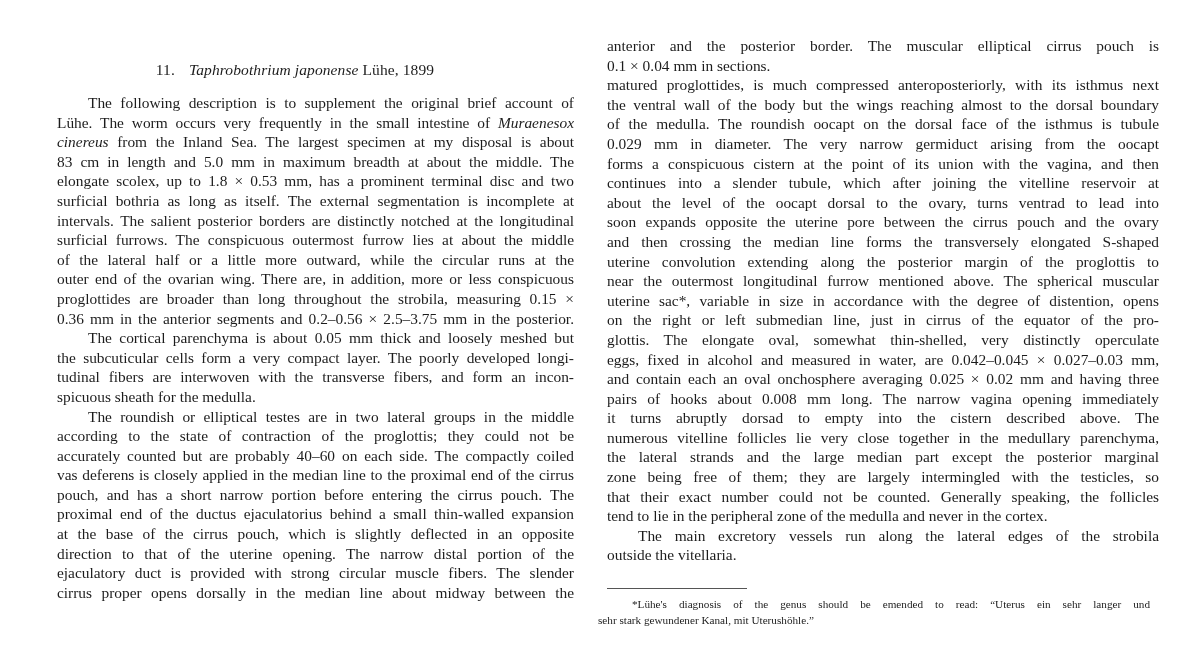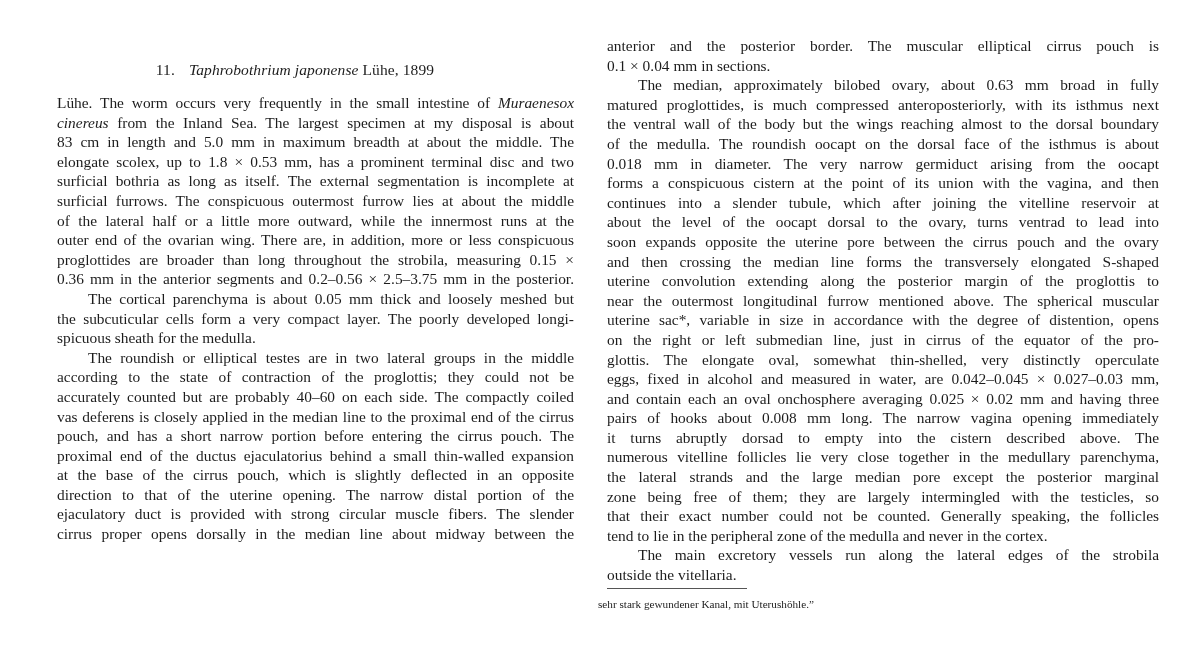--- a/index.html
+++ b/index.html
@@ -42,74 +42,77 @@
     i { font-style: italic; }
   </style>
 </head>
 <body>
 
 <div class="page page-left">
   <div class="title">
     <span class="num">11.</span><i>Taphrobothrium japonense</i> <span>Lühe, 1899</span>
   </div>
   <div class="lines left-lines">
+    <div class="line indent">The following description is to supplement the original brief account of</div>
     <div class="line"><span>Lühe. The worm occurs very frequently in the small intestine of <i>Muraenesox</i></span></div>
     <div class="line"><i>cinereus</i> from the Inland Sea. The largest specimen at my disposal is about</div>
     <div class="line">83 cm in length and 5.0 mm in maximum breadth at about the middle. The</div>
     <div class="line">elongate scolex, up to 1.8 × 0.53 mm, has a prominent terminal disc and two</div>
     <div class="line">surficial bothria as long as itself. The external segmentation is incomplete at</div>
+    <div class="line">intervals. The salient posterior borders are distinctly notched at the longitudinal</div>
     <div class="line">surficial furrows. The conspicuous outermost furrow lies at about the middle</div>
-    <div class="line">of the lateral half or a little more outward, while the innermost runs at the</div>
+    <div class="line">of the lateral half or a little more outward, while the circular runs at the</div>
     <div class="line">outer end of the ovarian wing. There are, in addition, more or less conspicuous</div>
     <div class="line">proglottides are broader than long throughout the strobila, measuring 0.15 ×</div>
     <div class="line">0.36 mm in the anterior segments and 0.2–0.56 × 2.5–3.75 mm in the posterior.</div>
     <div class="line indent">The cortical parenchyma is about 0.05 mm thick and loosely meshed but</div>
     <div class="line">the subcuticular cells form a very compact layer. The poorly developed longi-</div>
+    <div class="line">tudinal fibers are interwoven with the transverse fibers, and form an incon-</div>
     <div class="line last">spicuous sheath for the medulla.</div>
     <div class="line indent">The roundish or elliptical testes are in two lateral groups in the middle</div>
     <div class="line">according to the state of contraction of the proglottis; they could not be</div>
     <div class="line">accurately counted but are probably 40–60 on each side. The compactly coiled</div>
     <div class="line">vas deferens is closely applied in the median line to the proximal end of the cirrus</div>
     <div class="line">pouch, and has a short narrow portion before entering the cirrus pouch. The</div>
     <div class="line">proximal end of the ductus ejaculatorius behind a small thin-walled expansion</div>
     <div class="line">at the base of the cirrus pouch, which is slightly deflected in an opposite</div>
     <div class="line">direction to that of the uterine opening. The narrow distal portion of the</div>
     <div class="line">ejaculatory duct is provided with strong circular muscle fibers. The slender</div>
     <div class="line">cirrus proper opens dorsally in the median line about midway between the</div>
   </div>
 </div>
 
 <div class="page page-right">
   <div class="lines right-lines">
     <div class="line">anterior and the posterior border. The muscular elliptical cirrus pouch is</div>
     <div class="line last">0.1 × 0.04 mm in sections.</div>
-    <div class="line indent">The median, approximately bilobed ovary, about 0.63 mm broad in fully</div>
     <div class="line">matured proglottides, is much compressed anteroposteriorly, with its isthmus next</div>
     <div class="line">the ventral wall of the body but the wings reaching almost to the dorsal boundary</div>
-    <div class="line">of the medulla. The roundish oocapt on the dorsal face of the isthmus is about</div>
-    <div class="line">0.018 mm in diameter. The very narrow germiduct arising from the oocapt</div>
+    <div class="line">of the medulla. The roundish oocapt on the dorsal face of the isthmus is tubule</div>
+    <div class="line">0.029 mm in diameter. The very narrow germiduct arising from the oocapt</div>
     <div class="line">forms a conspicuous cistern at the point of its union with the vagina, and then</div>
     <div class="line">continues into a slender tubule, which after joining the vitelline reservoir at</div>
     <div class="line">about the level of the oocapt dorsal to the ovary, turns ventrad to lead into</div>
     <div class="line">soon expands opposite the uterine pore between the cirrus pouch and the ovary</div>
     <div class="line">and then crossing the median line forms the transversely elongated S-shaped</div>
     <div class="line">uterine convolution extending along the posterior margin of the proglottis to</div>
     <div class="line">near the outermost longitudinal furrow mentioned above. The spherical muscular</div>
     <div class="line">uterine sac*, variable in size in accordance with the degree of distention, opens</div>
     <div class="line">on the right or left submedian line, just in cirrus of the equator of the pro-</div>
     <div class="line">glottis. The elongate oval, somewhat thin-shelled, very distinctly operculate</div>
     <div class="line">eggs, fixed in alcohol and measured in water, are 0.042–0.045 × 0.027–0.03 mm,</div>
     <div class="line">and contain each an oval onchosphere averaging 0.025 × 0.02 mm and having three</div>
     <div class="line">pairs of hooks about 0.008 mm long. The narrow vagina opening immediately</div>
     <div class="line">it turns abruptly dorsad to empty into the cistern described above. The</div>
     <div class="line">numerous vitelline follicles lie very close together in the medullary parenchyma,</div>
-    <div class="line">the lateral strands and the large median pore except the posterior marginal</div>
+    <div class="line">the lateral strands and the large median part except the posterior marginal</div>
     <div class="line">zone being free of them; they are largely intermingled with the testicles, so</div>
     <div class="line">that their exact number could not be counted. Generally speaking, the follicles</div>
     <div class="line last">tend to lie in the peripheral zone of the medulla and never in the cortex.</div>
     <div class="line indent">The main excretory vessels run along the lateral edges of the strobila</div>
     <div class="line last">outside the vitellaria.</div>
   </div>
   <div class="fn-rule"></div>
   <div class="footnote">
+    <div class="fn-line indent">*Lühe's diagnosis of the genus should be emended to read: “Uterus ein sehr langer und</div>
     <div class="fn-line last">sehr stark gewundener Kanal, mit Uterushöhle.”</div>
   </div>
 </div>
 
 </body></html>

